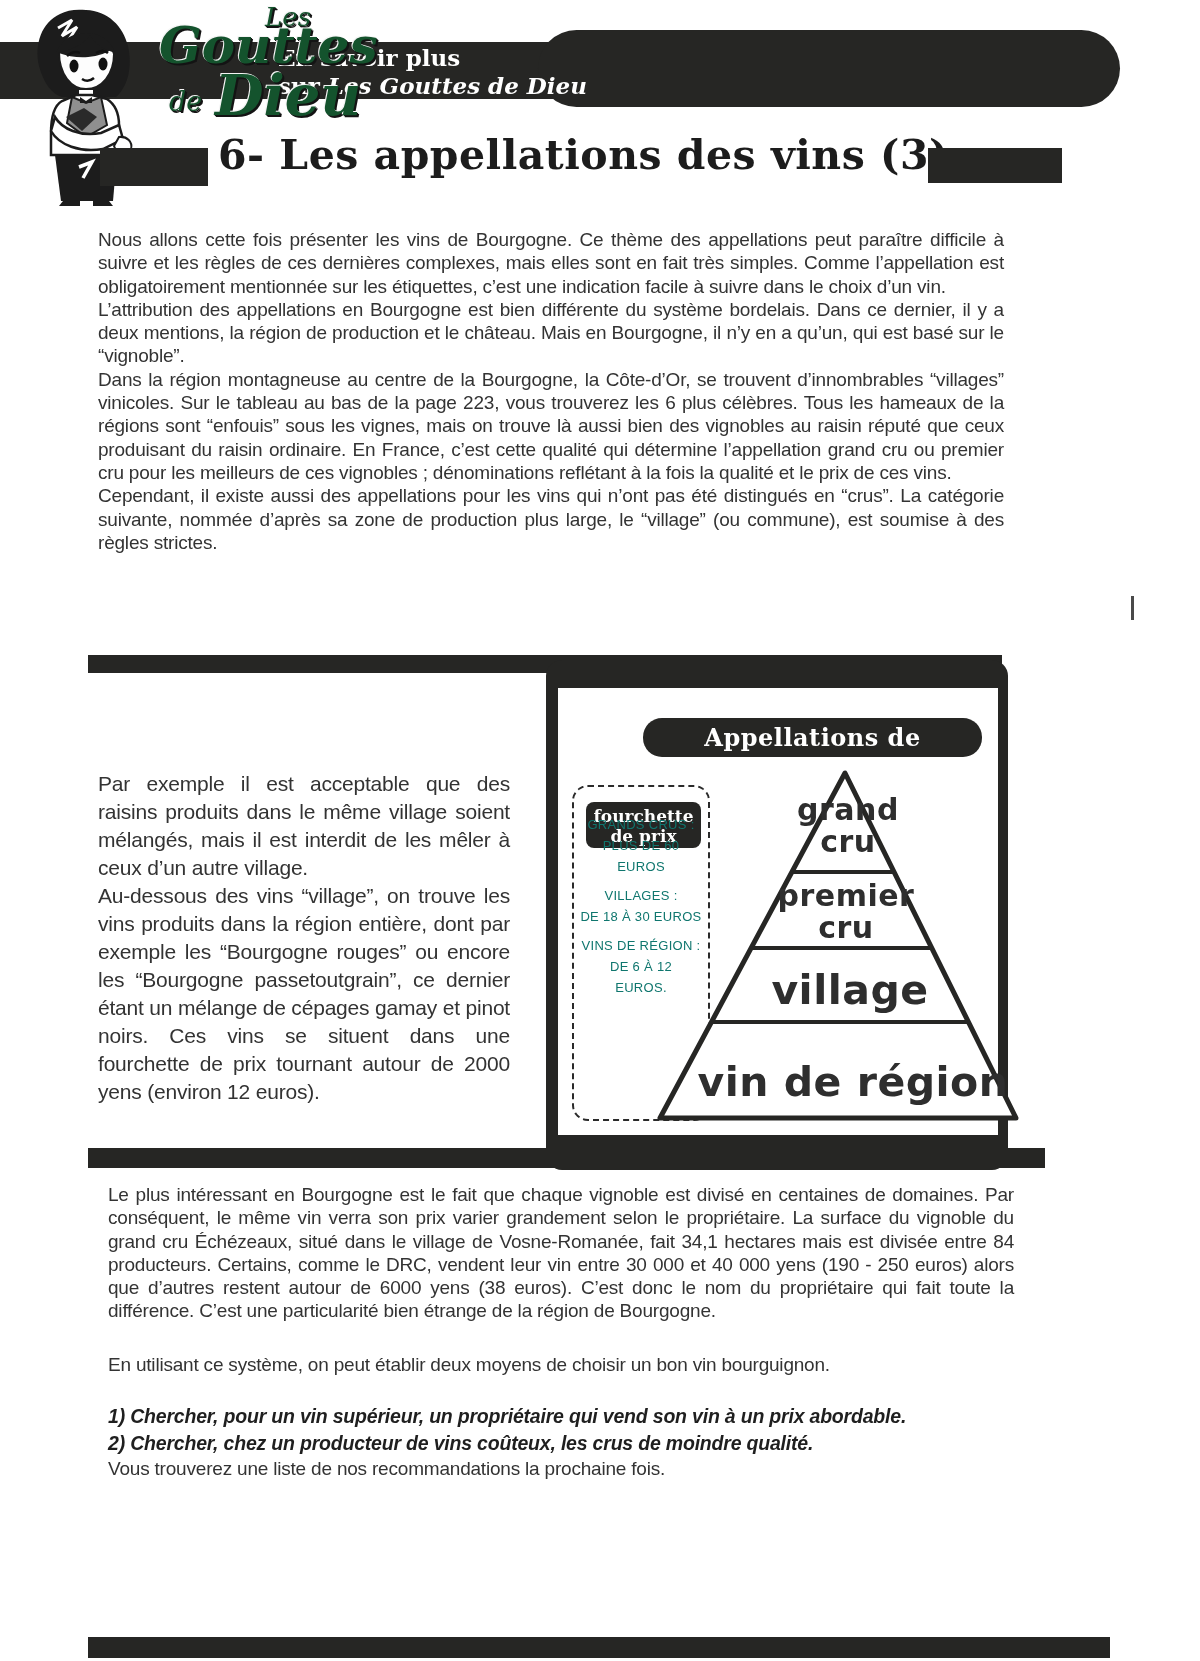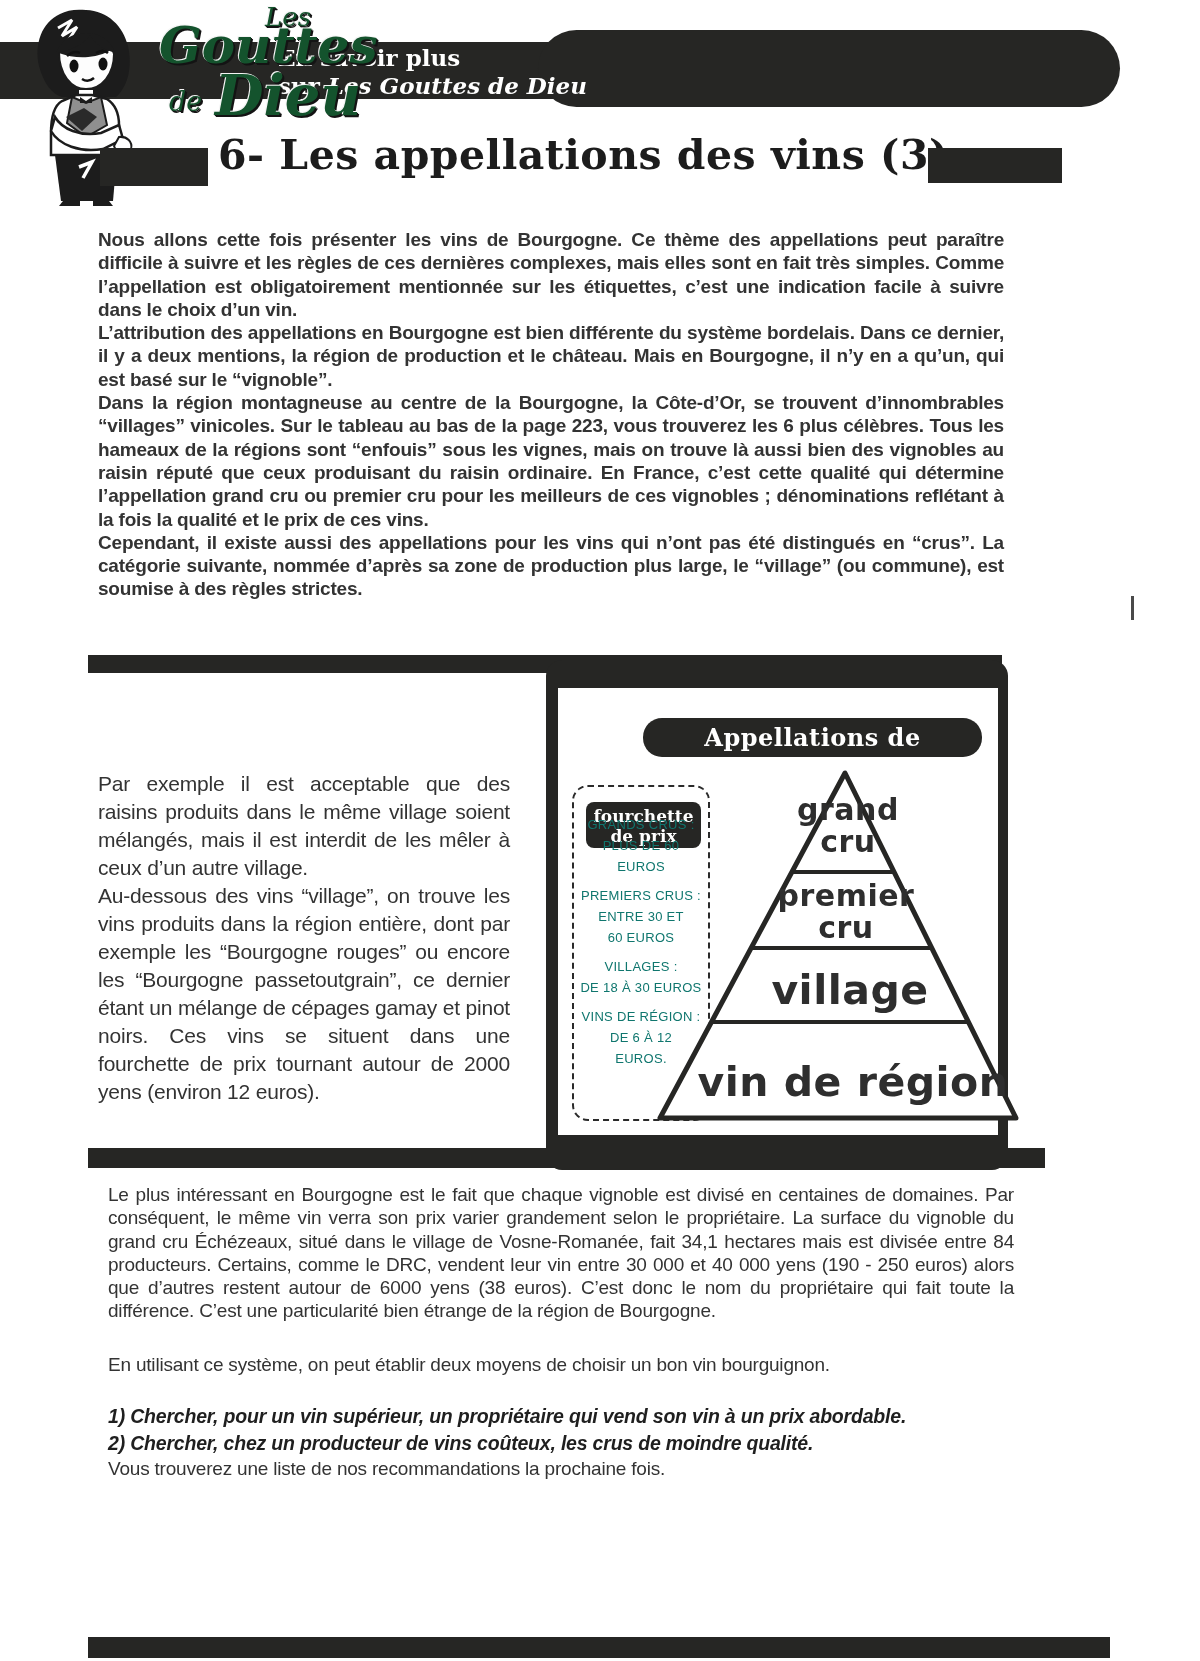--- a/index.html
+++ b/index.html
@@ -24,21 +24,21 @@
   .logo-de{left:16px;top:86px;font-size:27px;}
   .logo-dieu{left:62px;top:62px;font-size:56px;font-weight:bold;}
 
   .title-block-left{left:100px;top:148px;width:108px;height:38px;background:#262624;}
   .title-block-right{left:928px;top:148px;width:134px;height:35px;background:#262624;}
   .page-title{left:218px;top:131px;width:710px;font-family:"DejaVu Serif",serif;font-weight:bold;
               font-size:41px;color:#1c1c1c;letter-spacing:0.5px;white-space:nowrap;}
 
   
   .intro{left:98px;top:228px;width:906px;font-size:19px;line-height:23.3px;
-         letter-spacing:-0.2px;font-weight:bold;}
+         letter-spacing:-0.2px;}
   .intro p,.side p,.bottom p{margin:0;text-align:justify;}
   .side{left:98px;top:770px;width:412px;font-size:21px;line-height:28px;letter-spacing:-0.2px;}
   .bottom{left:108px;top:1183px;width:906px;font-size:19px;line-height:23.3px;letter-spacing:-0.2px;}
   .bottom .single{margin-top:30px;text-align:left;}
   .bold-points{margin-top:27px;font-weight:bold;font-size:19.5px;line-height:27px;color:#1f1f1f;font-style:italic;}
   .bold-points p{text-align:left;}
   .closing{margin-top:22px;text-align:left;}
 
   
   .fig-topbar{left:88px;top:655px;width:914px;height:18px;background:#262624;}
@@ -130,25 +130,20 @@
     <div>fourchette</div>
     <div>de prix</div>
   </div>
   <div class="abs price-entries">
     <div class="entry">
       <div>GRANDS CRUS :</div>
       <div>PLUS DE 60</div>
       <div>EUROS</div>
     </div>
     <div class="entry">
-      <div>PREMIERS CRUS :</div>
-      <div>ENTRE 30 ET</div>
-      <div>60 EUROS</div>
-    </div>
-    <div class="entry">
       <div>VILLAGES :</div>
       <div>DE 18 À 30 EUROS</div>
     </div>
     <div class="entry">
       <div>VINS DE RÉGION :</div>
       <div>DE 6 À 12</div>
       <div>EUROS.</div>
     </div>
   </div>
 

